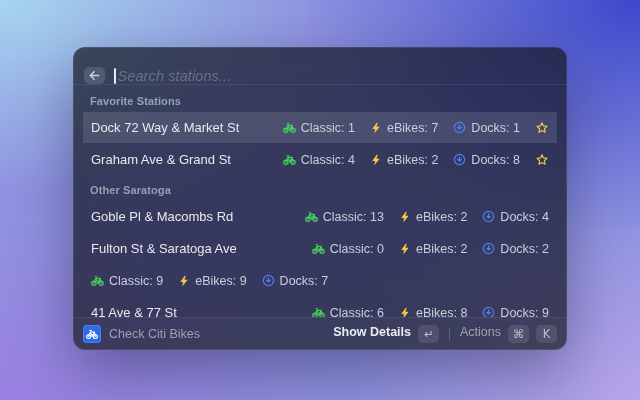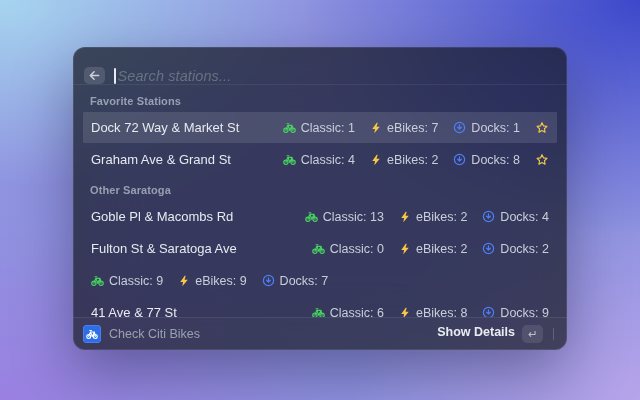--- a/index.html
+++ b/index.html
@@ -280,16 +280,21 @@
         </svg>
     </div>
     <span class="app-name">Check Citi Bikes</span>
 
     <div class="footer-right">
       <div class="footer-btn">
         <span class="primary-label">Show Details</span>
         <span class="keycap">↵</span>
       </div>
       <span class="vdiv"></span>
+      <div class="footer-btn">
+        <span class="actions-label">Actions</span>
+        <span class="keycap">⌘</span>
+        <span class="keycap">K</span>
+      </div>
     </div>
   </div>
 
 </div>
 
 </body></html>

